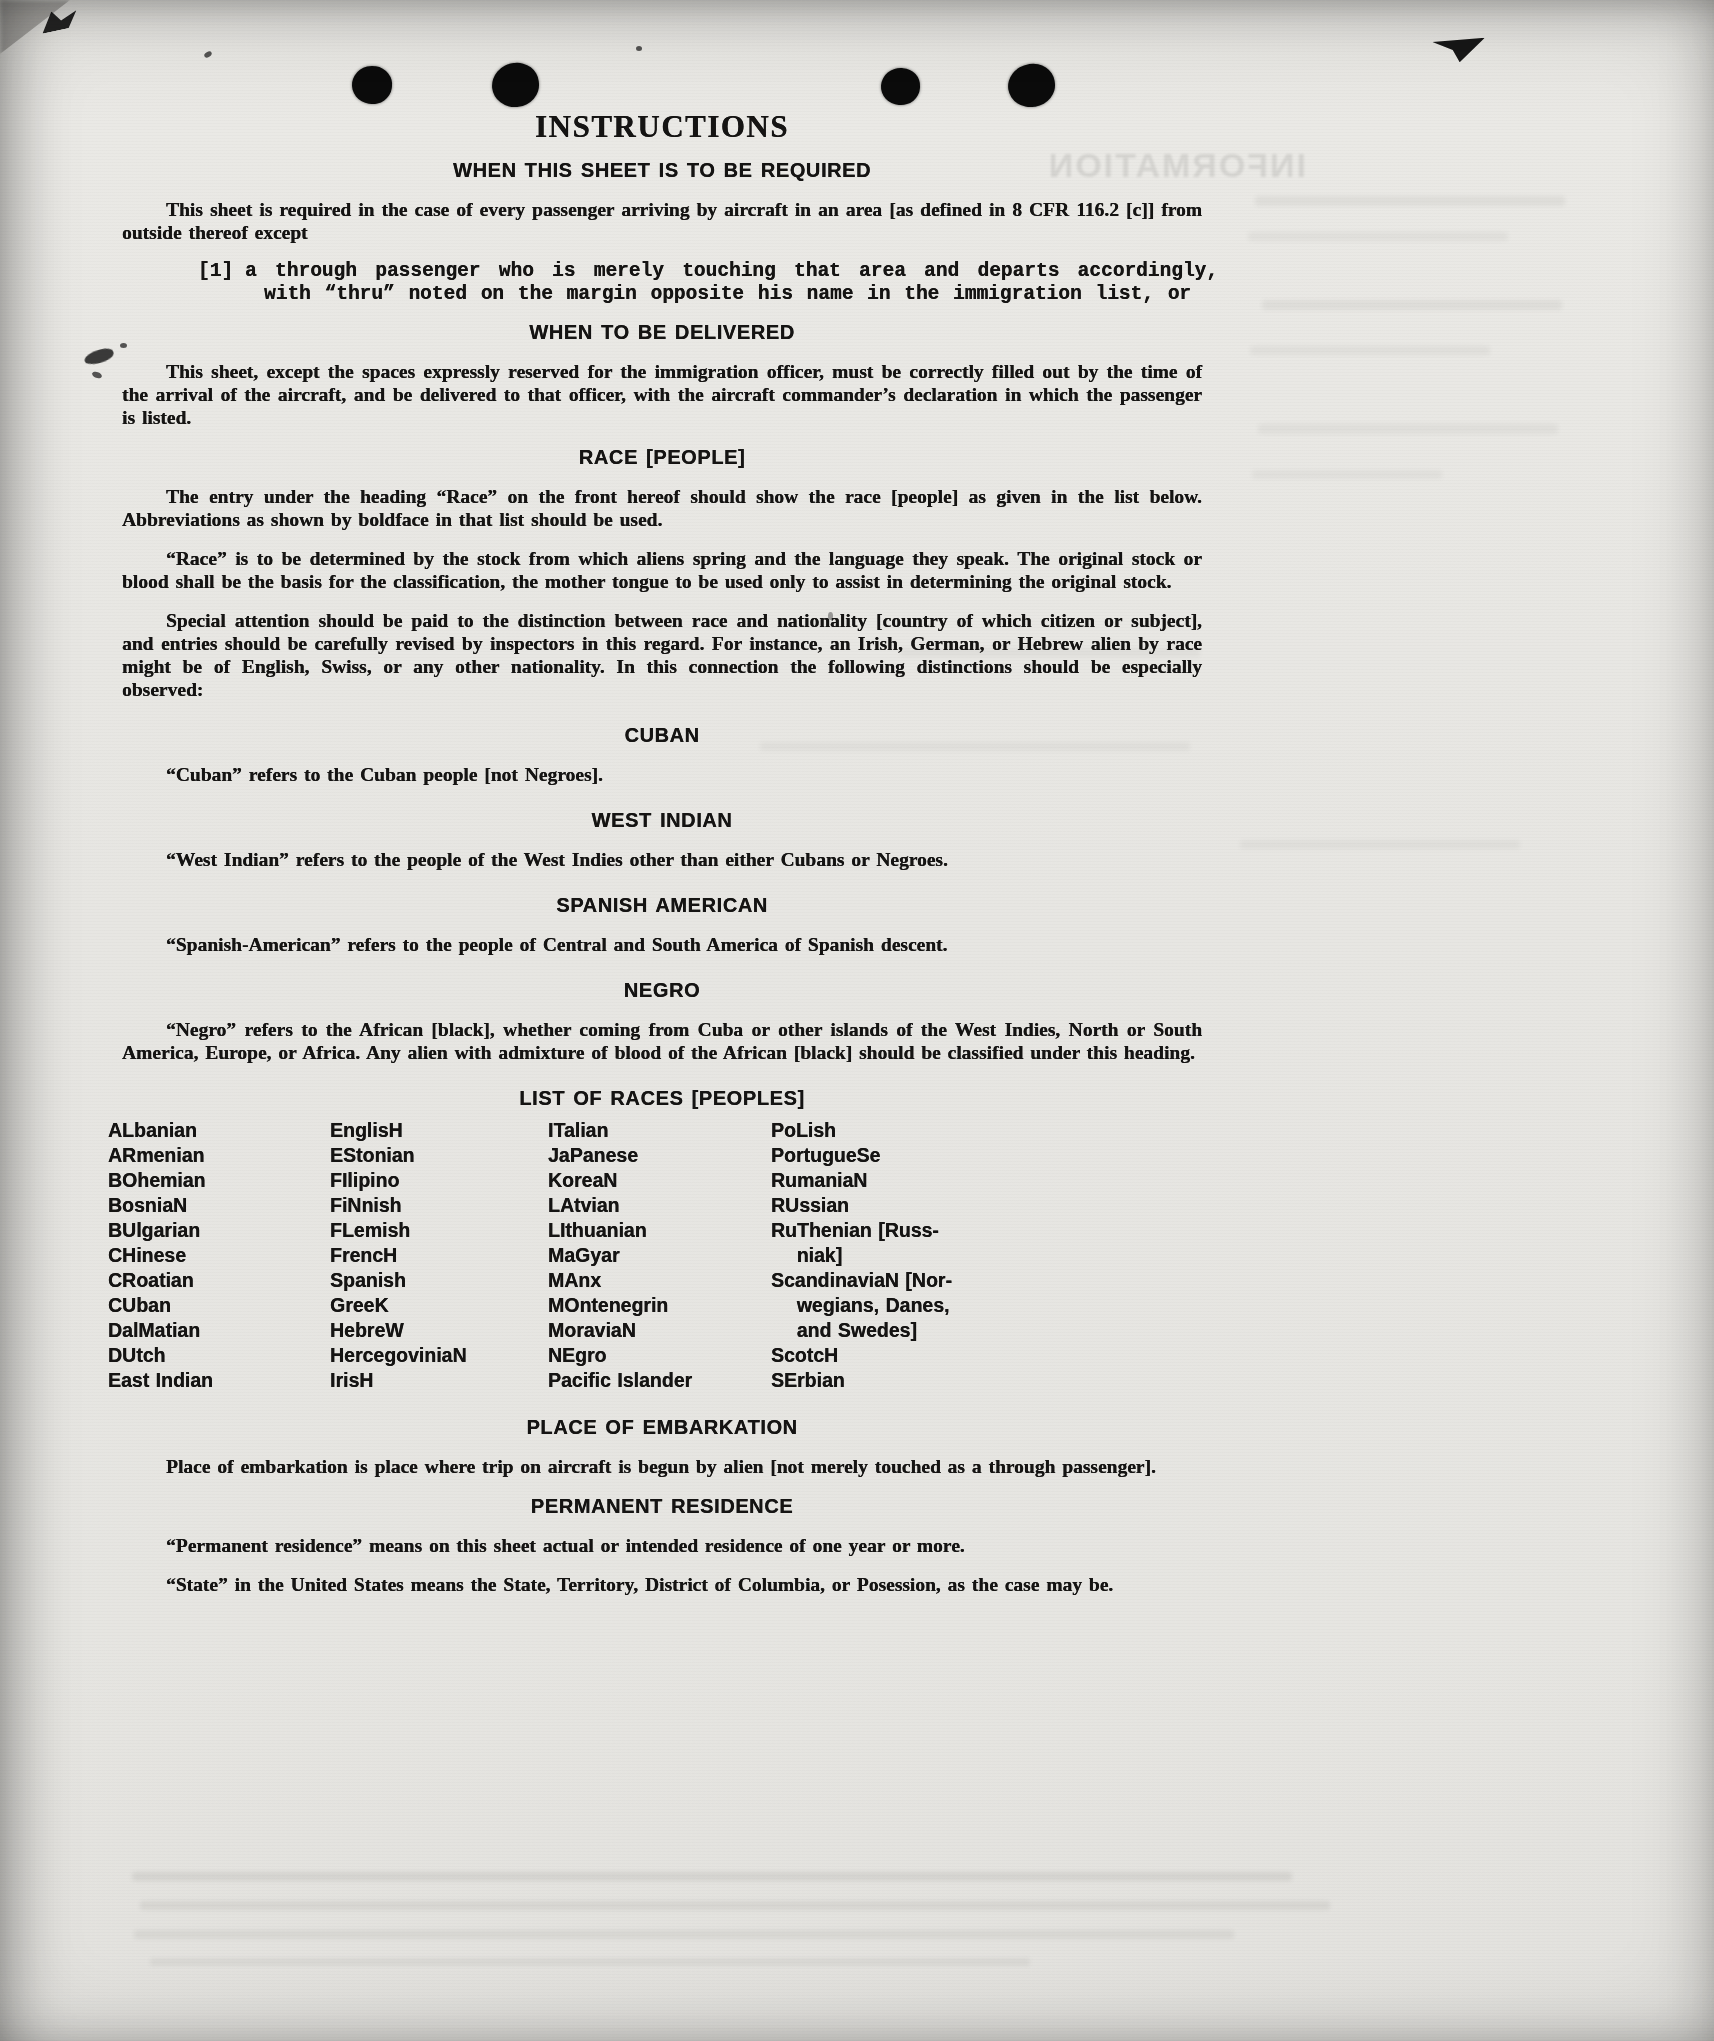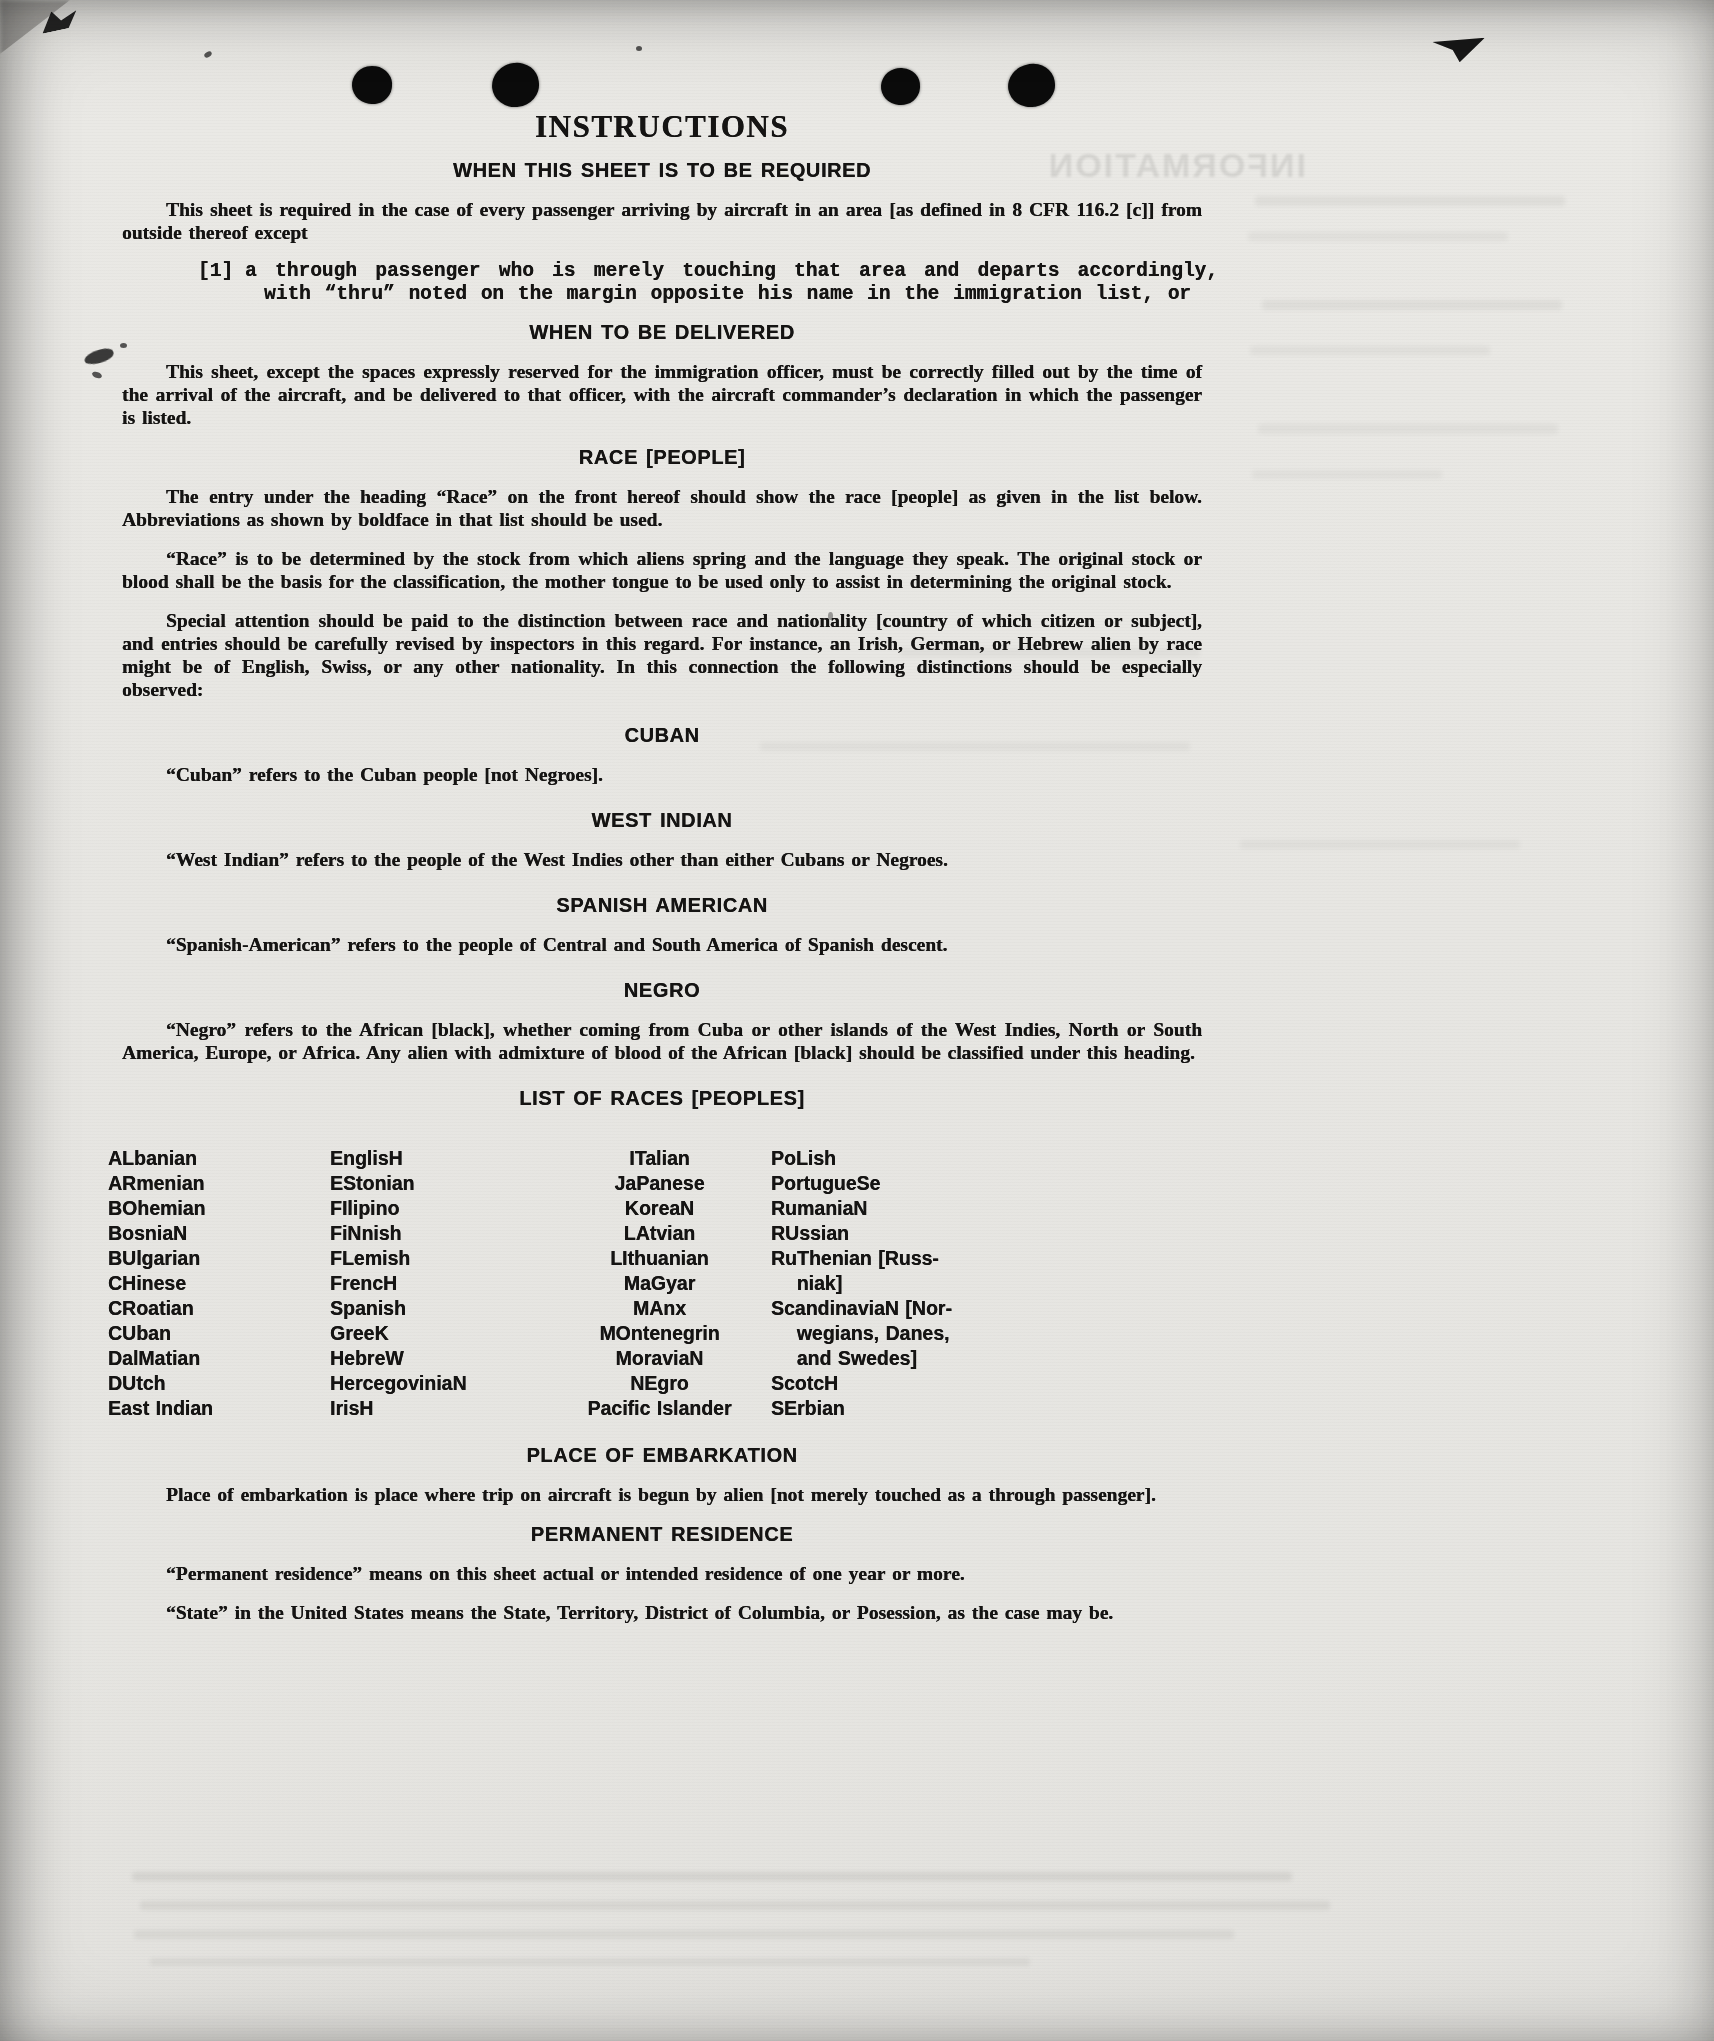--- a/index.html
+++ b/index.html
@@ -85,24 +85,24 @@
   .sec-head.sub{margin-top:22px;}
   .para{margin:16px;}
   .para.ind{text-indent:44px;}
   .exc-item{padding-left:158px;text-indent:-66px;margin:0;font-family:Liberation Mono, monospace;}
   .exc-item .num{margin-right:12px;}
   .races{
     display:flex;margin:8px 0 2px 2px;text-align:left;
     font-family:"Liberation Sans","DejaVu Sans",sans-serif;
     font-size:19.5px;line-height:25px;word-spacing:1px;
   }
-  .races .col{flex:0 0 auto;margin-top:28px;}
+  .races .col{flex:0 0 auto;}
   .races .c1{width:222px;}
   .races .c2{width:218px;}
-  .races .c3{width:223px;text-align:center;}
+  .races .c3{width:223px;}
   .races .c4{width:217px;}
   .races .c5{width:232px;}
   .race-line{white-space:nowrap;}
 </style>
 </head>
 <body>
 
 <div class="scan">
   <div class="grain"></div>
 

